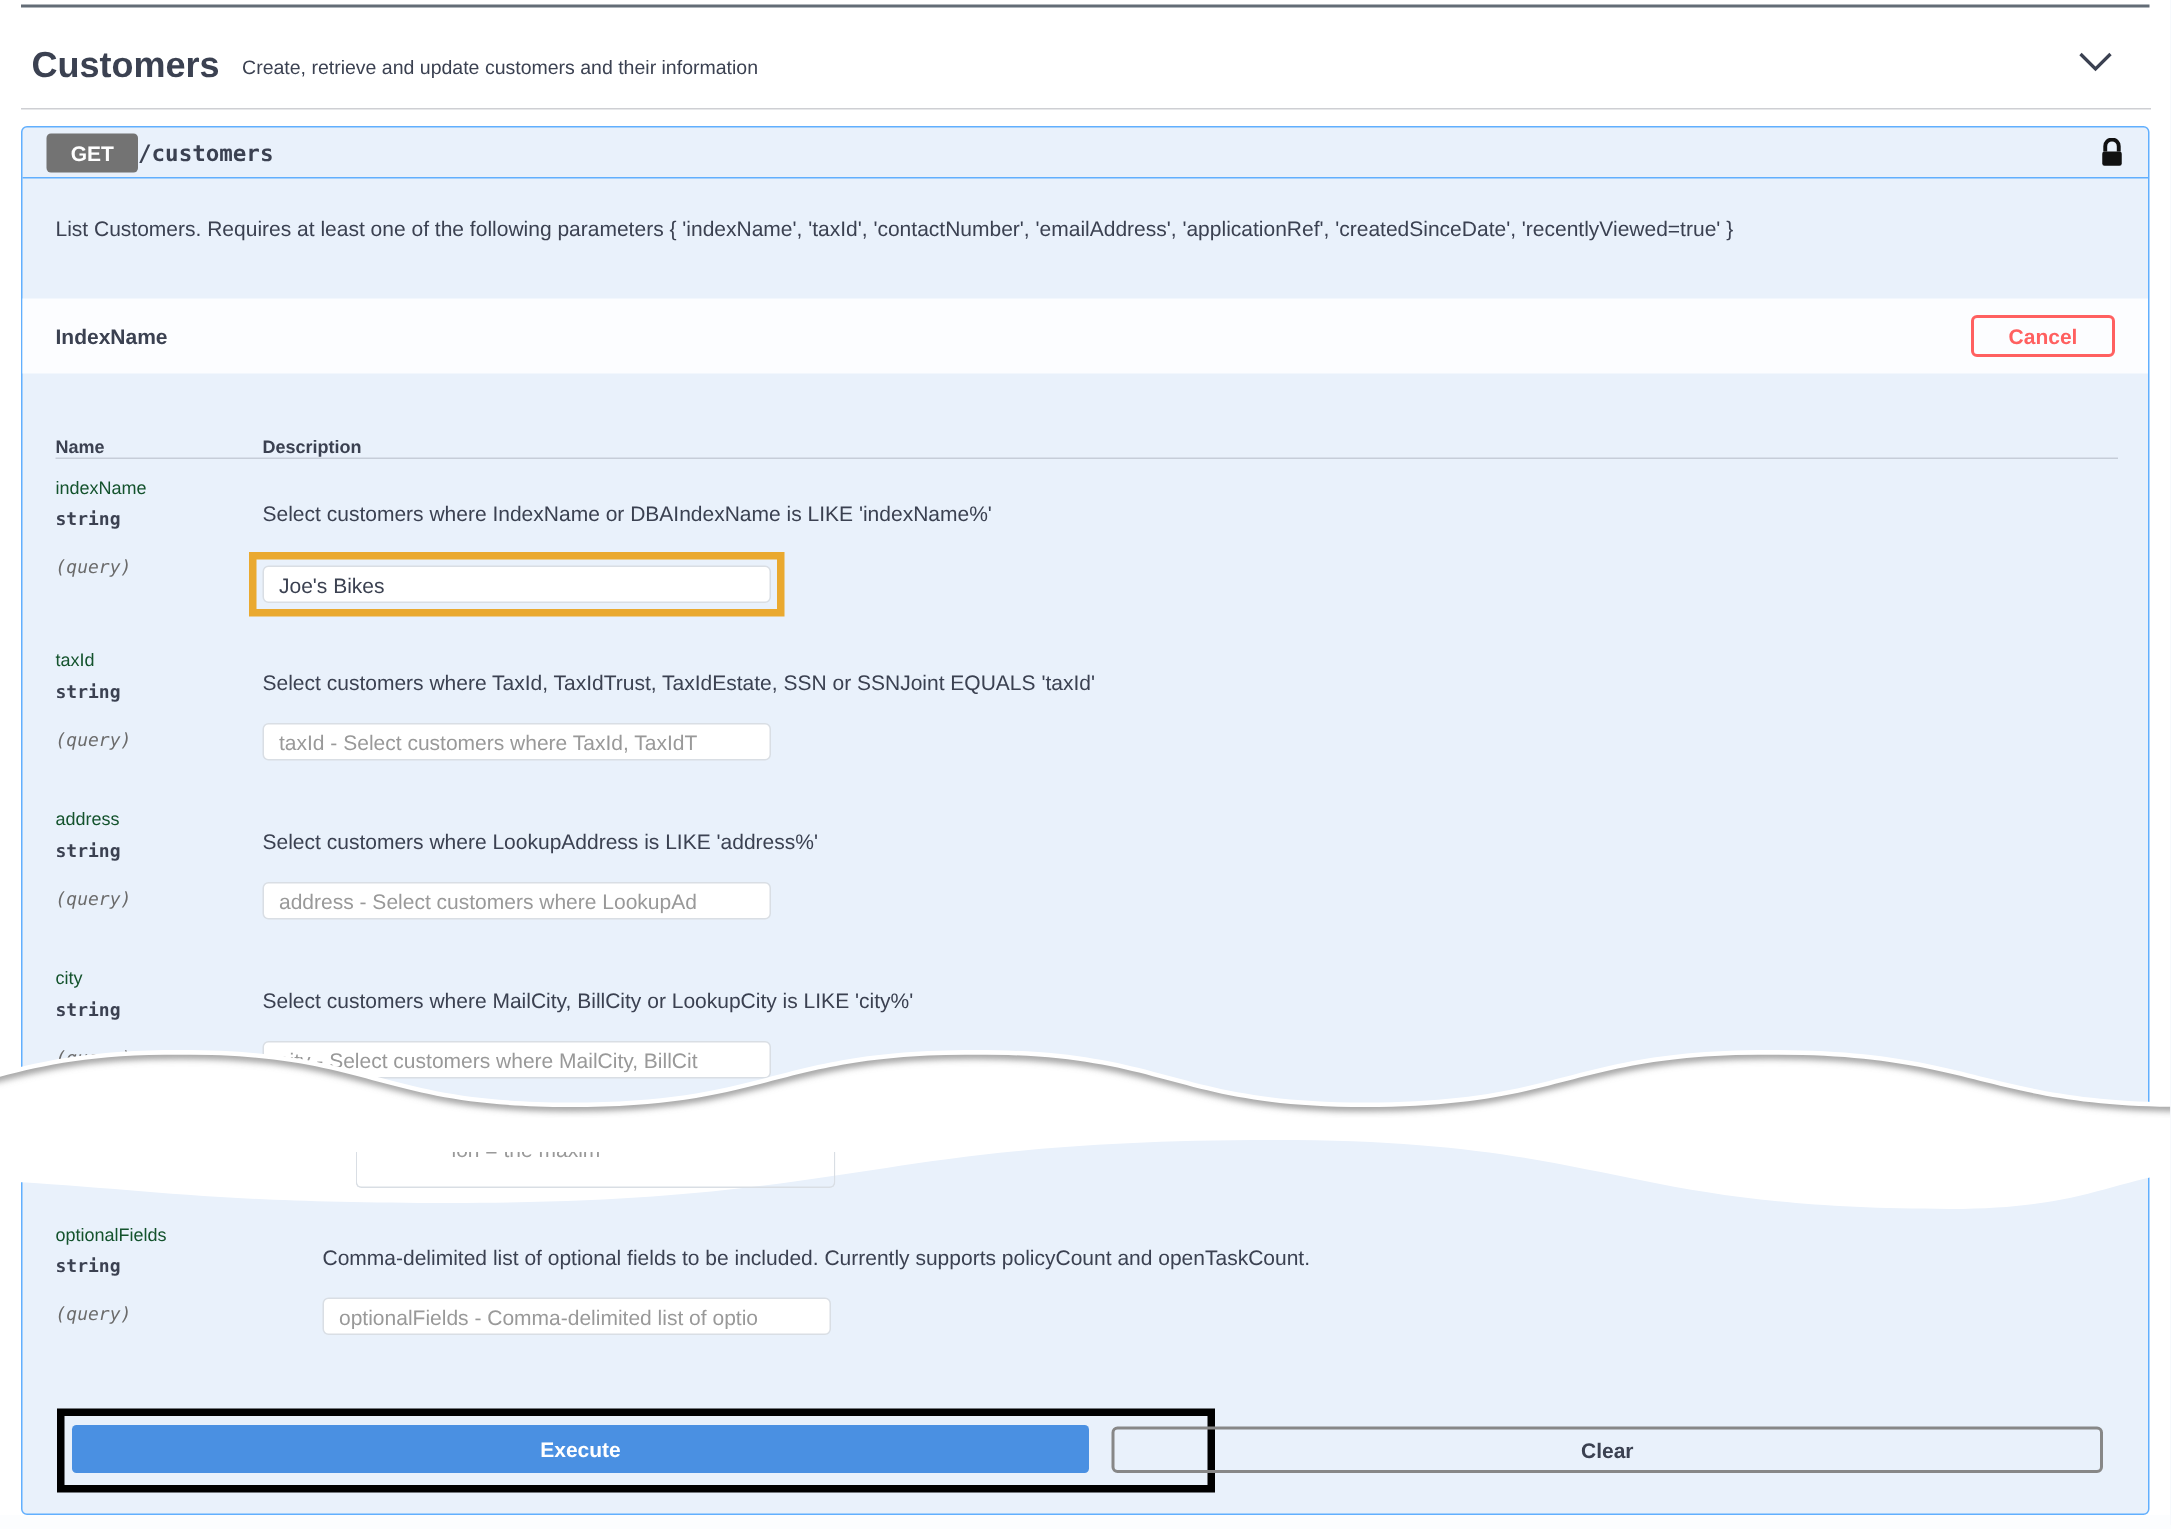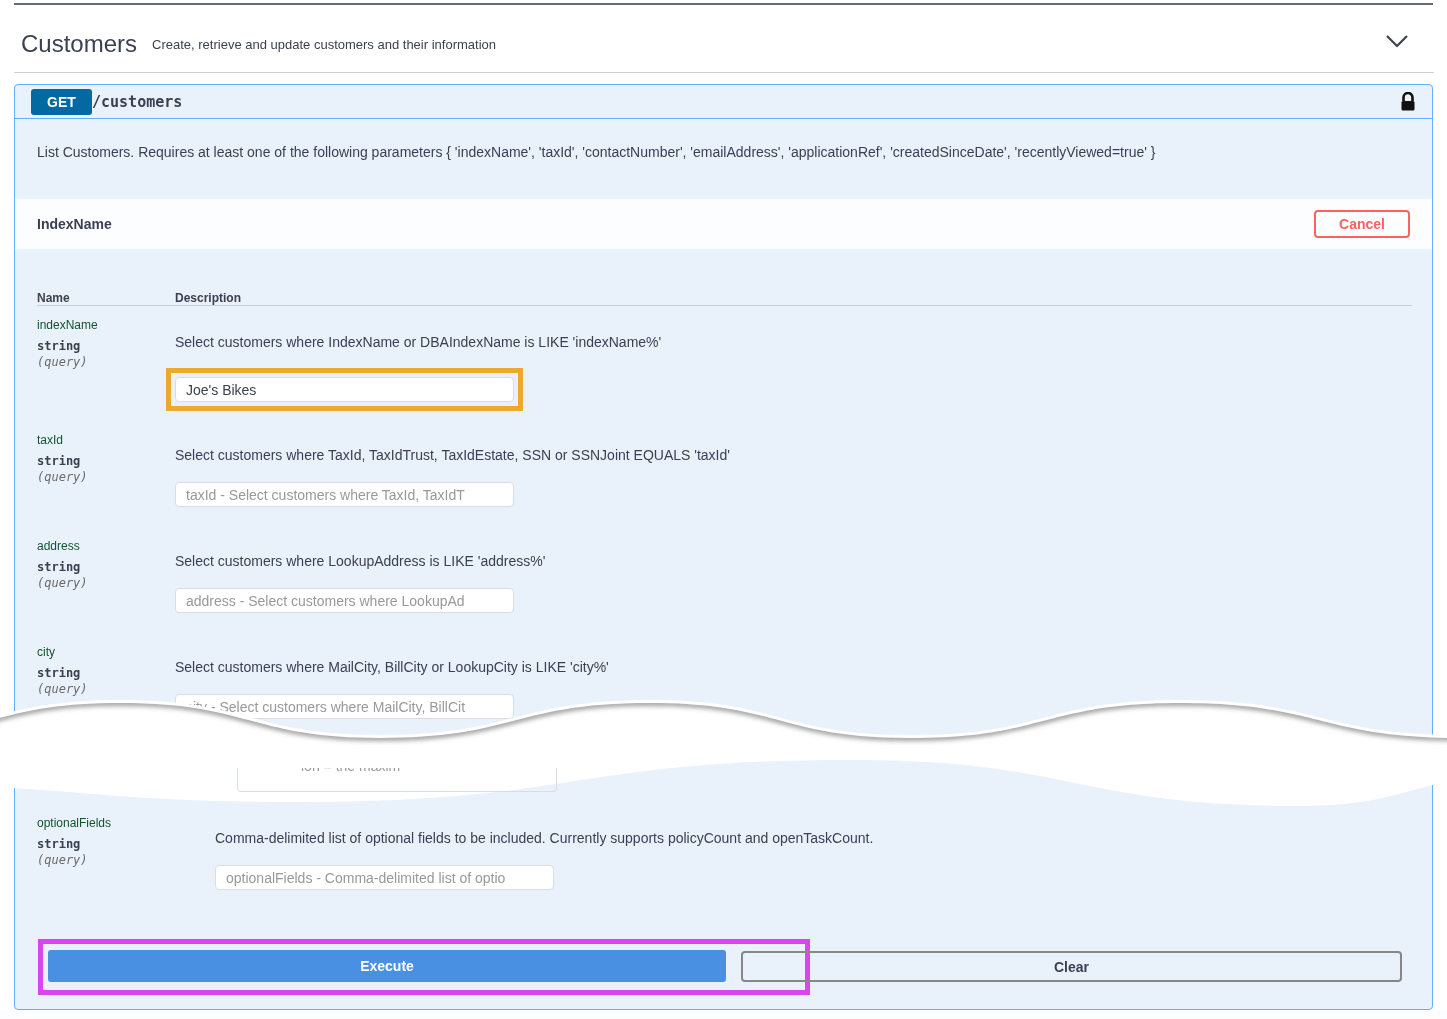--- a/index.html
+++ b/index.html
@@ -2,32 +2,32 @@
 <html><head>
 <meta charset="utf-8">
 <style>
   * { margin:0; padding:0; box-sizing:border-box; }
   body { background:#fdfdfd; font-family:"Liberation Sans", sans-serif; color:#3b4151; }
   #page { position:relative; width:1447px; height:1019px; background:#ffffff; overflow:hidden; }
 
   .top-rule { position:absolute; left:14px; top:3px; width:1419px; height:2px; background:#636c76; }
 
   .section-header-bar { position:absolute; left:21px; top:24px; height:40px; display:flex; align-items:center; gap:15px; }
-  .section-title { font-size:24px; font-weight:normal; color:#3b4151; }
+  .section-title { font-size:24px; font-weight:bold; color:#3b4151; }
   .section-subtitle { font-size:13px; color:#3b4151; }
   .section-chevron { position:absolute; right:38px; top:34px; cursor:pointer; }
 
   .header-divider { position:absolute; left:14px; top:72px; width:1420px; height:1px; background:rgba(59,65,81,.25); }
 
   .opblock { position:absolute; left:14px; top:84px; width:1419px; height:926px;
              border:1px solid #61affe; border-radius:4px; background:#e9f1fb; }
 
   .op-summary { position:absolute; left:0; top:0; width:100%; height:34px;
                 border-bottom:1px solid #61affe; display:flex; align-items:center; padding:0 16px; }
-  .method-badge { width:61px; height:26px; background:#0369a1; border-radius:3px; color:#fff;
+  .method-badge { width:61px; height:26px; background:#737373; border-radius:3px; color:#fff;
                   font-weight:bold; font-size:14px; display:flex; align-items:center; justify-content:center;text-align:right; }
   .op-path { font-family:"DejaVu Sans Mono", monospace; font-weight:bold; font-size:15px; color:#3b4151; }
   .lock-wrap { margin-left:auto; cursor:pointer; display:flex; align-items:center; }
 
   .op-description { position:absolute; left:0; top:34px; width:100%; height:80px; padding:25px 22px 0 22px;
                     font-size:14px; color:#3b4151; }
 
   .params-header { position:absolute; left:0; top:114px; width:100%; height:50px; background:rgba(255,255,255,.85);
                    display:flex; align-items:center; justify-content:space-between; padding:0 22px; }
   .params-title { font-size:14px; font-weight:bold; color:#3b4151; }
@@ -41,21 +41,21 @@
   .param-row { position:absolute; left:22px; width:1375px; display:grid; grid-template-columns:138px 1fr; }
   .row-1 { top:221px; height:115px; }
   .row-2 { top:336px; height:106px; }
   .row-3 { top:442px; height:106px; }
   .row-4 { top:548px; height:160px; }
   .row-5 { top:719px; height:180px;gap:40px; }
 
   .cell-name { padding-top:12px; }
   .p-name { font-size:12px; color:#14532d; }
   .p-type { margin-top:7px; font-family:"DejaVu Sans Mono", monospace; font-size:12px; font-weight:bold; color:#3b4151; }
-  .p-in   { margin-top:2px; font-family:"DejaVu Sans Mono", monospace; font-size:12px; font-style:italic; color:#6b6b6b; }
+  .p-in   { margin-top:18px; font-family:"DejaVu Sans Mono", monospace; font-size:12px; font-style:italic; color:#6b6b6b; }
 
   .cell-desc { padding-top:24px; }
   .p-desc { font-size:14px; color:#3b4151; line-height:20px; margin-bottom:17px; }
   .row-1 .cell-desc { padding-top:26px; }
 
   .param-input { width:339px; height:25px; border:1px solid #d9dee4; border-radius:4px; background:#fff;
                  padding:0 10px; font-size:14px; color:#3b4151; font-family:"Liberation Sans",sans-serif; outline:none; }
   .param-input::placeholder { color:#999; }
 
   .highlight-box { display:inline-block; border:5px solid #eaa92f; padding:4px; margin-left:-9px; margin-top:-1px; background:transparent; }
@@ -63,21 +63,21 @@
 
   
   .wave-band { position:absolute; left:0; top:684px; width:1447px; height:130px; z-index:5; pointer-events:none; }
 
   .clipped-fragment { position:absolute; left:237px; top:768px; width:320px; height:24px; z-index:6;
                       border-left:1px solid #d9dee4; border-right:1px solid #d9dee4; border-bottom:1px solid #d9dee4;
                       border-radius:0 0 4px 4px; overflow:hidden; background:transparent; }
   .clipped-fragment span { display:block; margin-top:-10px; margin-left:63px; font-size:14px; color:#9a9a9a; }
 
   
-  .execute-highlight { position:absolute; left:23px; top:854px; width:772px; height:56px; border:5px solid #d946ef; }
+  .execute-highlight { position:absolute; left:23px; top:854px; width:772px; height:56px; border:5px solid #000000; }
   .btn-execute { position:absolute; left:5px; top:6px; width:678px; height:32px; background:#4a90e2; border:none;
                  border-radius:3px; color:#fff; font-weight:bold; font-size:14px; font-family:"Liberation Sans",sans-serif; cursor:pointer; }
   .btn-clear { position:absolute; left:726px; top:866px; width:661px; height:31px; background:transparent;
                border:2px solid #878787; border-radius:4px; color:#3b4151; font-weight:bold; font-size:14px;
                font-family:"Liberation Sans",sans-serif; cursor:pointer; }
 
   .page-bottom { position:absolute; left:0; top:1010px; width:1447px; height:9px; background:#fcfdfe; }
 </style>
 </head>
 <body>

